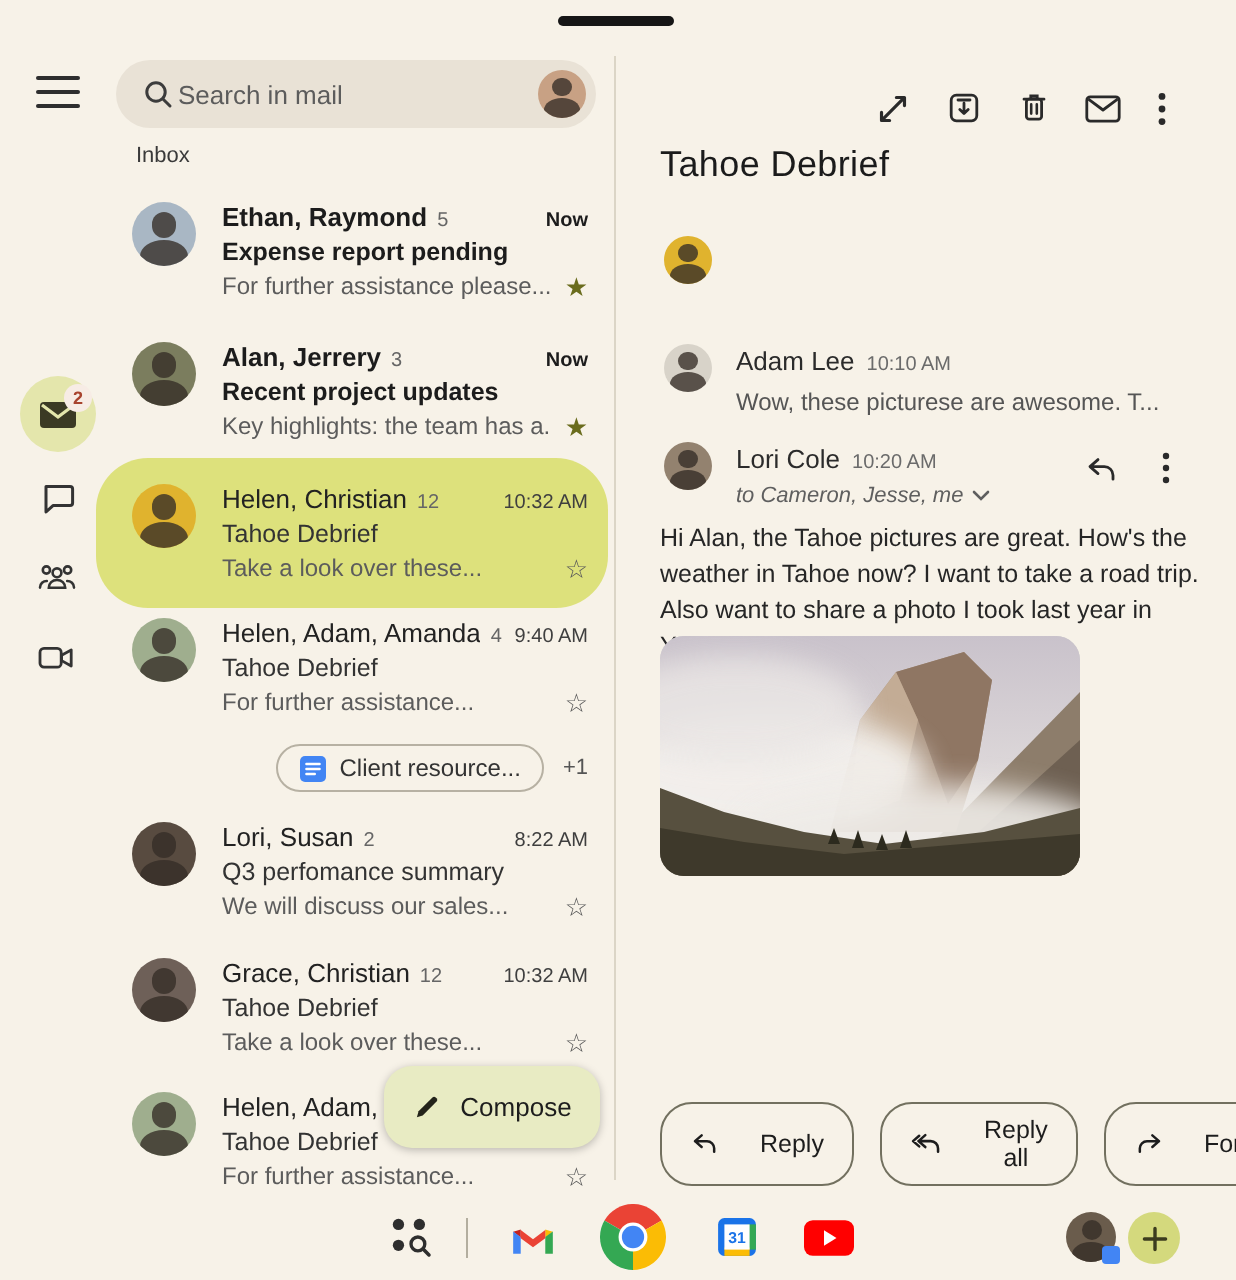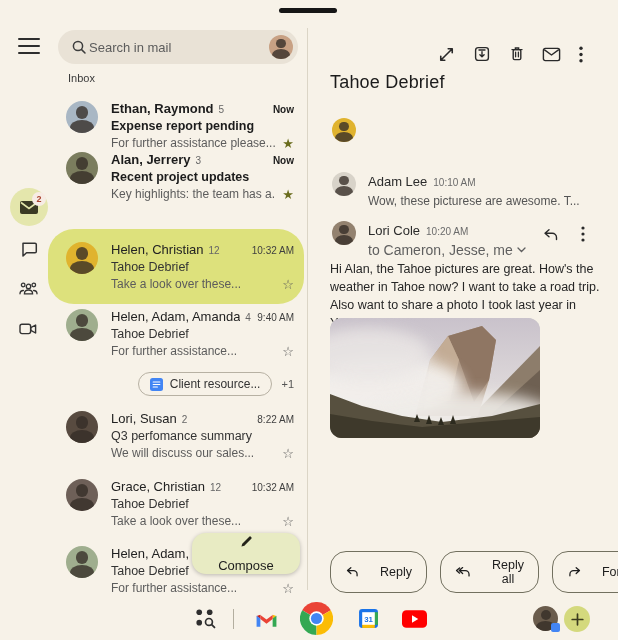--- a/index.html
+++ b/index.html
@@ -41,32 +41,32 @@
   .snippet{font-size:12px;color:#5c5c5c;flex:1;white-space:nowrap;overflow:hidden;}
   .star{font-size:13px;color:#5a5a5a;margin-left:6px;background:none;border:none;padding:0;cursor:pointer;line-height:1;}
   .star.filled{color:#6a6c1d;}
   .chip-row{display:flex;align-items:center;margin-top:14px;justify-content:flex-end;}
   .chip{display:inline-flex;align-items:center;gap:7px;border:1px solid #b7b1a3;border-radius:14px;
     padding:4px 11px;font-size:12px;color:#333;background:transparent;cursor:pointer;}
   .plus-one{font-size:11px;color:#555;margin-left:9px;}
 
   .compose-btn{position:absolute;left:192px;top:533px;width:108px;height:41px;border-radius:14px;
     display:flex;align-items:center;justify-content:center;gap:9px;border:none;cursor:pointer;z-index:5;
-    box-shadow:0 1px 4px rgba(0,0,0,.25);font-size:13px;color:#1d1d1d;font-family:inherit;flex-direction:column;}
+    box-shadow:0 1px 4px rgba(0,0,0,.25);font-size:13px;color:#1d1d1d;font-family:inherit;}
 
   .divider{position:absolute;left:307px;top:28px;width:1px;height:562px;background:#dbd5c6;}
 
   
   .tool{position:absolute;top:44px;width:20px;height:20px;background:none;border:none;padding:0;cursor:pointer;}
   .thread-title{position:absolute;left:330px;top:72px;font-size:18px;color:#1b1b1b;letter-spacing:.2px;}
   .msg{position:absolute;left:332px;display:flex;gap:12px;width:276px;}
   .msg-name{font-size:13px;color:#2b2b2b;}
   .msg-time{font-size:10px;color:#6b6b6b;margin-left:6px;}
   .msg-snip{font-size:12px;color:#555;margin-top:4px;white-space:nowrap;overflow:hidden;max-width:225px;}
-  .msg-to{font-size:14px;color:#5f5f5f;margin-top:3px;display:flex;align-items:center;gap:4px;}
+  .msg-to{font-size:11px;color:#5f5f5f;margin-top:3px;display:flex;align-items:center;gap:4px;font-style:italic;}
   .msg-icon{position:absolute;background:none;border:none;padding:0;cursor:pointer;width:18px;height:16px;}
   .msg-body{position:absolute;left:330px;top:260px;width:290px;font-size:12.5px;line-height:1.45;color:#262626;}
   .photo{position:absolute;left:330px;top:318px;width:210px;height:120px;border-radius:12px;overflow:hidden;cursor:pointer;border:none;padding:0;background:#ccc;}
   .action-btns{position:absolute;left:330px;top:551px;display:flex;gap:13px;}
   .action-btn{display:inline-flex;align-items:center;gap:20px;border:1px solid #72705f;border-radius:16px;
     padding:6px 14px;font-size:12.5px;color:#1d1d1d;background:transparent;cursor:pointer;font-family:inherit;}
 
   
   .tb{position:absolute;background:none;border:none;padding:0;cursor:pointer;}
   .tb-divider{position:absolute;left:233px;top:609px;width:1px;height:20px;background:#b3ae a0;background:#b3ae9f;}
@@ -149,21 +149,21 @@
           <span class="time">Now</span>
         </div>
       <div class="subject">Expense report pending</div>
       <div class="line3">
           <span class="snippet">For further assistance please...</span>
           <button class="star filled">★</button>
         </div>
     </div>
   </div>
 
-  <div class="email-row unread" style="top:148px">
+  <div class="email-row unread" style="top:167px">
     <span class="avatar av32" style="background: rgb(123, 125, 94);"></span>
     <div class="email-main">
       <div class="line1">
           <span class="sender">Alan, Jerrery</span>
           <span class="count">3</span>
           <span class="time">Now</span>
         </div>
       <div class="subject">Recent project updates</div>
       <div class="line3">
           <span class="snippet">Key highlights: the team has a...</span>

